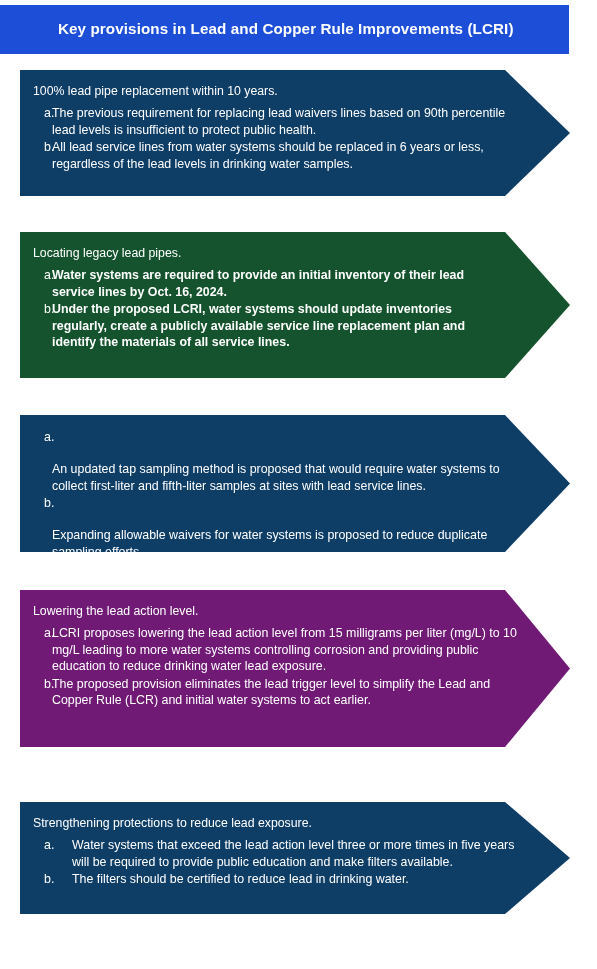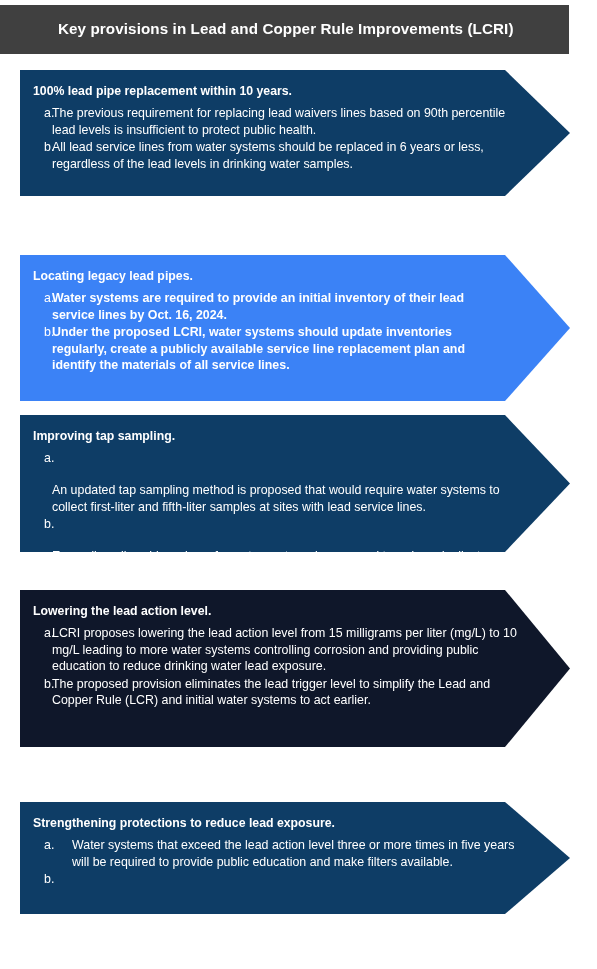--- a/index.html
+++ b/index.html
@@ -56,21 +56,21 @@
     box-sizing: border-box;
     padding: 0;
   }
   .arrow-inner {
     padding: 14px 0 0 0;
   }
 
   .block-heading {
     color: #ffffff;
     font-size: 12.3px;
-    font-weight: bold;
+    font-weight: normal;
     padding-left: 13px;
     line-height: 1.25;
     margin: 0 0 6px 0;
   }
 
   .items {
     list-style: none;
     margin: 0;
     padding: 0;
   }
@@ -105,73 +105,72 @@
   #block-1 .item-text { padding-right: 62px; font-weight: bold; }
   #block-2 .item-text { padding-right: 52px; margin-top: 32px; }
   #block-3 .item-text { padding-right: 40px; }
   #block-4 .item-text { padding-right: 48px; margin-left: 20px; }
 </style>
 </head>
 <body>
 
 <div class="infographic">
 
-  <div class="header-banner" style="background: #404040;">
+  <div class="header-banner" style="background: #1d4ed8;">
     <div class="header-title">Key provisions in Lead and Copper Rule Improvements (LCRI)</div>
   </div>
 
   <div class="arrow-block" id="block-0" style="background: rgb(14, 61, 102);">
     <div class="arrow-inner">
       <div class="block-heading">100% lead pipe replacement within 10 years.</div>
       <ul class="items">
         <li class="item">
           <span class="item-marker">a.</span>
           <span class="item-text">The previous requirement for replacing lead waivers lines based on 90th percentile lead levels is insufficient to protect public health.</span>
         </li>
         <li class="item">
           <span class="item-marker">b.</span>
           <span class="item-text">All lead service lines from water systems should be replaced in 6 years or less, regardless of the lead levels in drinking water samples.</span>
         </li>
       </ul>
     </div>
   </div>
 
-  <div class="arrow-block" id="block-1" style="background: #3b82f6; margin-top: 23px;">
+  <div class="arrow-block" id="block-1" style="background: #14532d;">
     <div class="arrow-inner">
       <div class="block-heading">Locating legacy lead pipes.</div>
       <ul class="items">
         <li class="item">
           <span class="item-marker">a.</span>
           <span class="item-text">Water systems are required to provide an initial inventory of their lead service lines by Oct. 16, 2024.</span>
         </li>
         <li class="item">
           <span class="item-marker">b.</span>
           <span class="item-text">Under the proposed LCRI, water systems should update inventories regularly, create a publicly available service line replacement plan and identify the materials of all service lines.</span>
         </li>
       </ul>
     </div>
   </div>
 
   <div class="arrow-block" id="block-2" style="background: rgb(14, 61, 102);">
     <div class="arrow-inner">
-      <div class="block-heading">Improving tap sampling.</div>
       <ul class="items">
         <li class="item">
           <span class="item-marker">a.</span>
           <span class="item-text">An updated tap sampling method is proposed that would require water systems to collect first-liter and fifth-liter samples at sites with lead service lines.</span>
         </li>
         <li class="item">
           <span class="item-marker">b.</span>
           <span class="item-text">Expanding allowable waivers for water systems is proposed to reduce duplicate sampling efforts.</span>
         </li>
       </ul>
     </div>
   </div>
 
-  <div class="arrow-block" id="block-3" style="background: #0f172a;">
+  <div class="arrow-block" id="block-3" style="background: #701a75;">
     <div class="arrow-inner">
       <div class="block-heading">Lowering the lead action level.</div>
       <ul class="items">
         <li class="item">
           <span class="item-marker">a.</span>
           <span class="item-text">LCRI proposes lowering the lead action level from 15 milligrams per liter (mg/L) to 10 mg/L leading to more water systems controlling corrosion and providing public education to reduce drinking water lead exposure.</span>
         </li>
         <li class="item">
           <span class="item-marker">b.</span>
           <span class="item-text">The proposed provision eliminates the lead trigger level to simplify the Lead and Copper Rule (LCR) and initial water systems to act earlier.</span>
@@ -183,18 +182,19 @@
   <div class="arrow-block" id="block-4" style="background: rgb(14, 61, 102);">
     <div class="arrow-inner">
       <div class="block-heading">Strengthening protections to reduce lead exposure.</div>
       <ul class="items">
         <li class="item">
           <span class="item-marker">a.</span>
           <span class="item-text">Water systems that exceed the lead action level three or more times in five years will be required to provide public education and make filters available.</span>
         </li>
         <li class="item">
           <span class="item-marker">b.</span>
+          <span class="item-text">The filters should be certified to reduce lead in drinking water.</span>
         </li>
       </ul>
     </div>
   </div>
 
 </div>
 
 </body></html>

